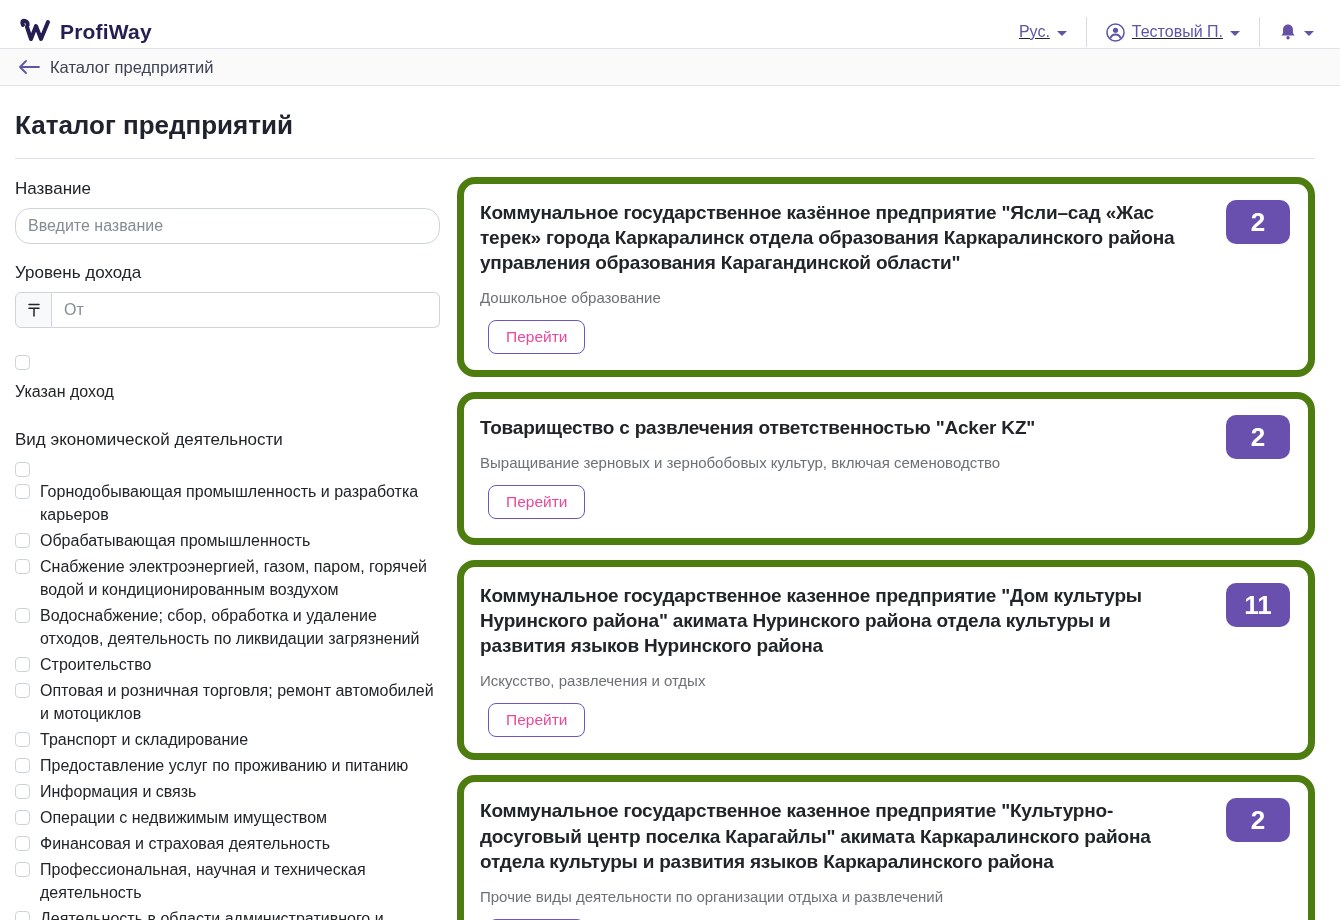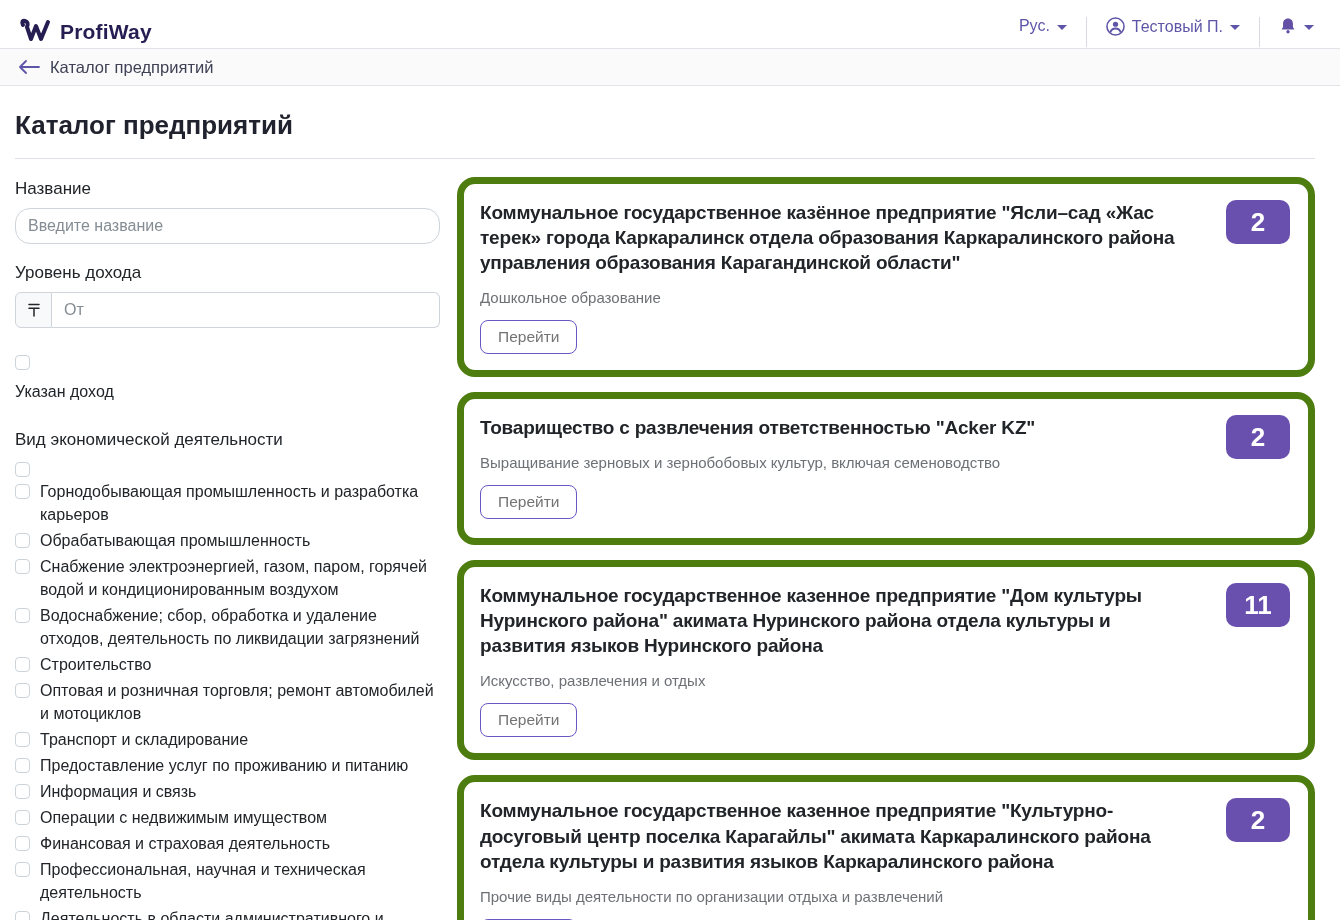--- a/index.html
+++ b/index.html
@@ -5,21 +5,21 @@
   * { margin:0; padding:0; box-sizing:border-box; }
   html,body { width:1340px; height:920px; overflow:hidden; background:#fff;
     font-family:"Liberation Sans","DejaVu Sans",sans-serif; color:#212529; }
 
   
   .app-header { height:48px; display:flex; align-items:center; justify-content:space-between;
     padding:16px 26px 0 18px; background:#fff; }
   .brand { display:flex; align-items:center; gap:8px; cursor:pointer; }
   .brand svg { display:block; }
   .brand-name { font-size:21px; font-weight:800; color:#261d52; letter-spacing:.2px; }
-  .header-right { display:flex; align-items:flex-start; }
+  .header-right { display:flex; align-items:center;text-decoration:underline; }
   .hdr-item { display:flex; align-items:center; gap:7px; color:#5d55a7; font-size:16px; cursor:pointer; }
   .hdr-divider { width:1px; height:30px; background:#d9dadf; margin:0 19px; }
   .caret { width:0; height:0; border-left:5px solid transparent; border-right:5px solid transparent;
     border-top:5px solid #5d55a7; display:inline-block; margin-top:2px; }
 
   
   .breadcrumb-bar { height:38px; background:#fafafb; border-top:1px solid #e2e3e8;
     border-bottom:1px solid #e2e3e8; display:flex; align-items:center; padding:0 18px; }
   .back-link { display:flex; align-items:center; gap:10px; text-decoration:none; cursor:pointer; }
   .back-arrow { color:#5d55a7; display:flex; align-items:center; }
@@ -53,22 +53,22 @@
   .options-list { margin-top:2px; }
 
   
   .cards-col { flex:1; padding-top:18px; }
   .card { position:relative; background:#fff; border:7px solid #4d7c0f; border-radius:18px;
     padding:16px 16px 16px 16px; min-height:153px; margin-bottom:15px; }
   .card-title { font-size:19px; font-weight:700; line-height:1.32; color:#212529;
     letter-spacing:-0.2px; padding-right:95px; }
   .card-category { font-size:15px; color:#6d7176; margin-top:14px; }
   .go-btn { margin-top:14px; display:inline-block; background:#fff; border:1px solid #6a57c2;
-    color:#737373; font-size:15.5px; font-family:inherit; padding:7px 17px; border-radius:8px;
-    cursor:pointer; }
+    color:#ec4899; font-size:15.5px; font-family:inherit; padding:7px 17px; border-radius:8px;
+    cursor:pointer;margin-left:8px; }
   .count-badge { position:absolute; top:16px; right:18px; min-width:64px; height:44px;
     padding:0 12px; background:#6a50ae; color:#fff; font-size:26px; font-weight:700;
     border-radius:10px; display:flex; align-items:center; justify-content:center; }
 </style>
 </head>
 <body>
 
 <header class="app-header">
   <div class="brand">
     <svg width="34" height="28" viewBox="0 0 34 28" fill="none">

